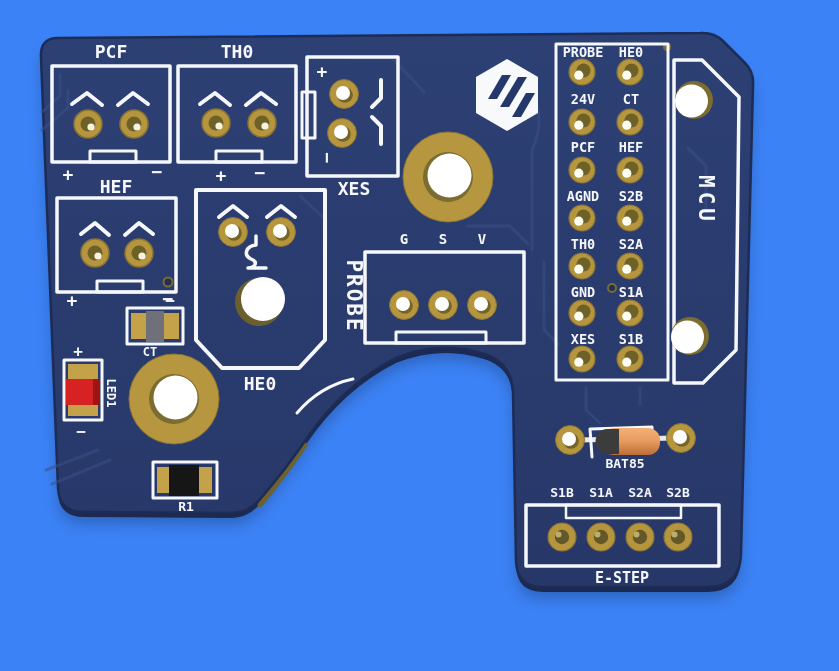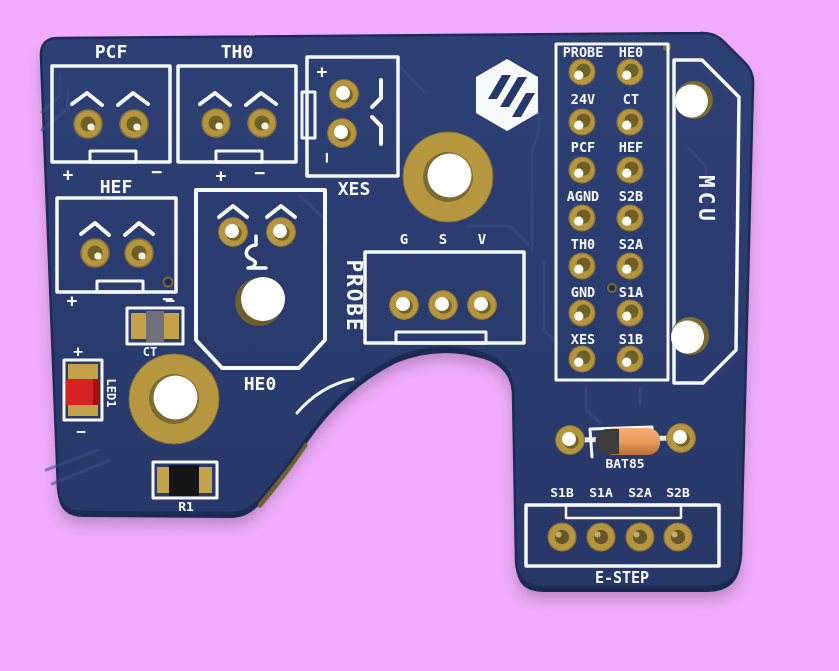--- a/index.html
+++ b/index.html
@@ -1,16 +1,16 @@
 <!DOCTYPE html>
 <html><head>
 <meta charset="utf-8">
 <style>
   html,body{margin:0;padding:0;background:#ffffff;}
-  .stage{position:relative;width:839px;height:671px;background:#f0abfc;overflow:hidden;}
+  .stage{position:relative;width:839px;height:671px;background:#3b82f6;overflow:hidden;}
   svg{position:absolute;inset:0;}
   .silk{stroke:#f5f7fa;fill:none;stroke-linejoin:round;stroke-linecap:round;}
   .silk-txt{fill:#f5f7fa;font-family:"DejaVu Sans Mono","Liberation Mono",monospace;font-weight:bold;}
   .trace{stroke:#3a5086;fill:none;stroke-width:3;opacity:.55;stroke-linecap:round;stroke-linejoin:round;}
 </style>
 </head>
 <body>
 
 <div class="stage">
 <svg width="839" height="671" viewBox="0 0 839 671">

